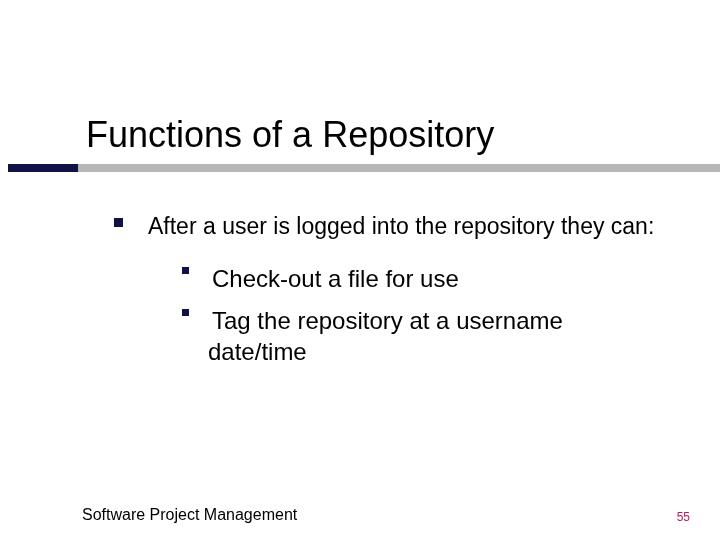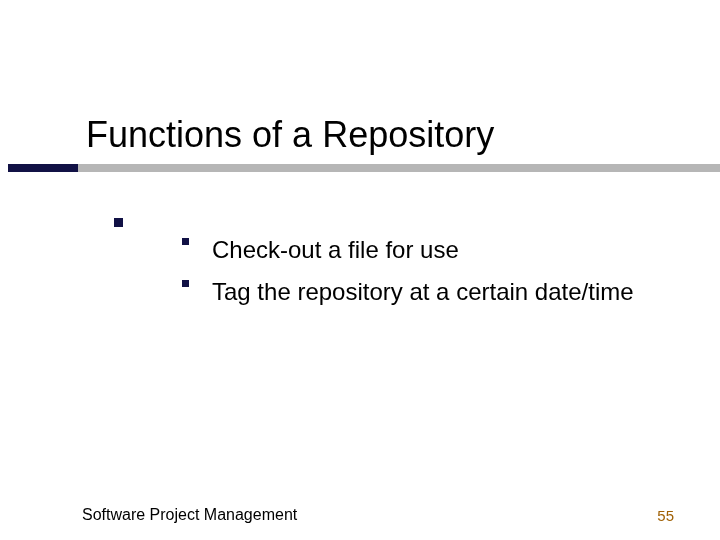--- a/index.html
+++ b/index.html
@@ -90,47 +90,48 @@
   }
   .footer-left {
     position: absolute;
     left: 70px;
     bottom: 20px;
     font-size: 16px;
     color: #000;
   }
   .footer-right {
     position: absolute;
-    right: 50px;
+    right: 34px;
     bottom: 20px;
-    font-size: 15px;
-    color: #a16207;
+    font-size: 12px;
+    color: #be185d;
   }
 </style>
 </head>
 <body>
 
 <div class="slide">
 
   <div class="title-wrap">
     <h1 class="title">Functions of a Repository</h1>
   </div>
 
   <div class="underline-grey"></div>
   <div class="underline-navy"></div>
 
   <div class="body">
     <ul class="lvl1">
       <li>
+        <span>After a user is logged into the repository they can:</span>
         <ul class="lvl2">
           <li>
             <span>Check-out a file for use</span>
           </li>
           <li>
-            <span>Tag the repository at a certain date/time</span>
+            <span>Tag the repository at a username date/time</span>
           </li>
         </ul>
       </li>
     </ul>
   </div>
 
   <div class="footer-left">Software Project Management</div>
   <div class="footer-right">55</div>
 
 </div>

